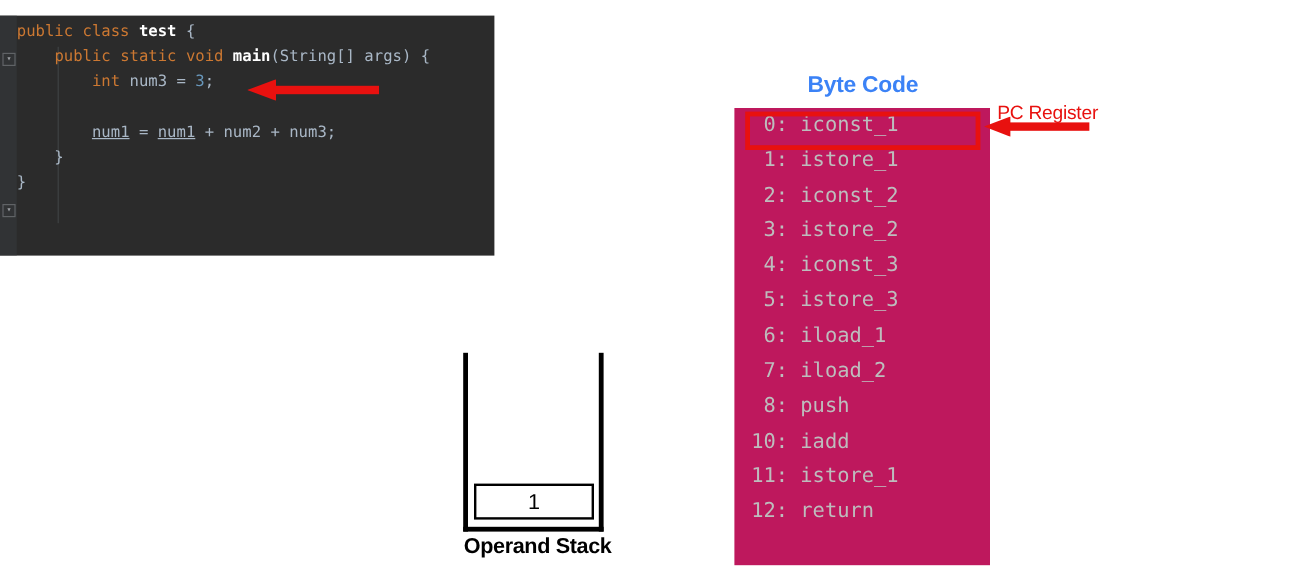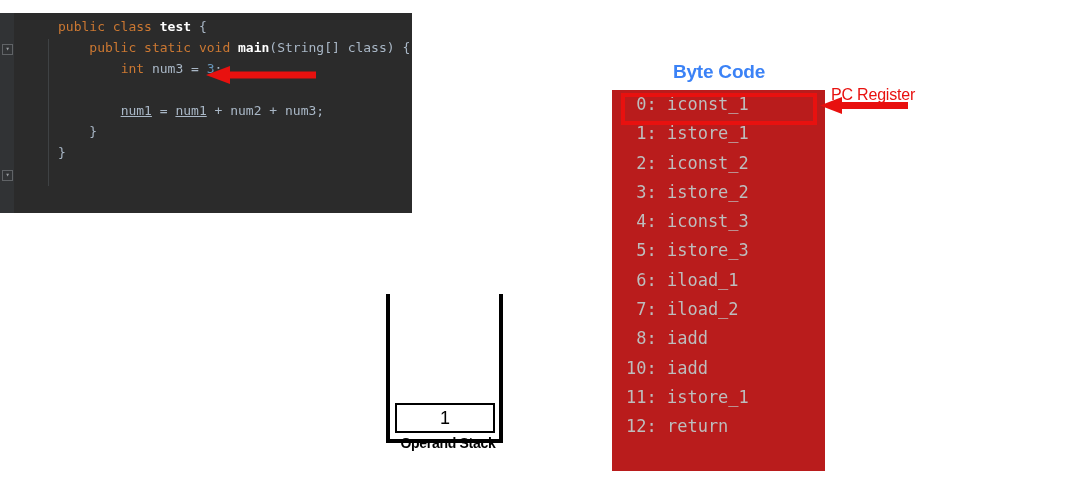--- a/index.html
+++ b/index.html
@@ -32,21 +32,21 @@
     line-height:8px;text-align:center;
     background:#313335;
   }
   .fold.f1{top:31px;}
   .fold.f2{top:157px;}
   #indent-guide{
     position:absolute;left:48px;top:26px;width:1px;height:147px;
     background:#3f4244;
   }
   #code-lines{position:absolute;left:14px;top:3px;right:0;}
-  .cl{white-space:pre;height:21px;color:#a9b7c6;margin-left:44px;}
+  .cl{white-space:pre;height:21px;color:#a9b7c6;}
   .kw{color:#cc7832;}
   .fn{color:#ffffff;font-weight:bold;}
   .num{color:#6897bb;}
   .id{color:#a9b7c6;}
   .u{text-decoration:underline;}
   .pn{color:#a9b7c6;}
 
   
   #code-arrow{position:absolute;left:206px;top:66px;width:110px;height:18px;}
 
@@ -59,34 +59,34 @@
   }
   #stack-cell{
     position:absolute;left:9px;top:109px;width:100px;height:30px;
     border:2px solid #000;box-sizing:border-box;
     background:#fff;
     display:flex;align-items:center;justify-content:center;
     font-family:"Liberation Sans",sans-serif;
     font-size:18px;color:#000;
   }
   #operand-stack-label{
-    position:absolute;left:-24px;top:141px;width:172px;
-    text-align:center;font-size:14px;font-weight:bold;color:#000;
+    position:absolute;left:-24px;top:151px;width:172px;
+    text-align:center;font-size:18px;font-weight:bold;color:#000;
     letter-spacing:-0.3px;
   }
 
   
   #bytecode-title{
     position:absolute;left:613px;top:61px;width:212px;
     text-align:center;font-size:19px;font-weight:bold;color:#3b82f6;
     letter-spacing:-0.2px;
   }
   #bytecode-panel{
     position:absolute;left:612px;top:90px;width:213px;height:381px;
-    background:#b91c1c;
+    background:#be185d;
     font-family:"DejaVu Sans Mono","Liberation Mono",monospace;
     font-size:17px;
     color:#bdbdbd;
     overflow:hidden;
   }
   .bc-row{
     height:29.3px;line-height:29.3px;white-space:pre;
     padding-left:14px;
   }
   #pc-highlight{
@@ -116,21 +116,21 @@
 <div class="stage">
 
   <div id="code-editor">
     <div id="code-gutter">
       <div class="fold f1">▾</div>
       <div class="fold f2">▾</div>
     </div>
     <div id="indent-guide"></div>
     <div id="code-lines">
         <div class="cl"><span class="kw">public </span><span class="kw">class </span><span class="fn">test</span><span class="pn"> {</span></div>
-        <div class="cl"><span class="pn">    </span><span class="kw">public </span><span class="kw">static </span><span class="kw">void </span><span class="fn">main</span><span class="pn">(</span><span class="id">String[] class</span><span class="pn">) {</span></div>
+        <div class="cl"><span class="pn">    </span><span class="kw">public </span><span class="kw">static </span><span class="kw">void </span><span class="fn">main</span><span class="pn">(</span><span class="id">String[] args</span><span class="pn">) {</span></div>
         <div class="cl"><span class="pn">        </span><span class="kw">int </span><span class="id">num3</span><span class="pn"> = </span><span class="num">3</span><span class="pn">;</span></div>
         <div class="cl">&nbsp;</div>
         <div class="cl"><span class="pn">        </span><span class="id u">num1</span><span class="pn"> = </span><span class="id u">num1</span><span class="pn"> + </span><span class="id">num2</span><span class="pn"> + </span><span class="id">num3</span><span class="pn">;</span></div>
         <div class="cl"><span class="pn">    }</span></div>
         <div class="cl"><span class="pn">}</span></div>
       </div>
   </div>
 
   <svg id="code-arrow" viewBox="0 0 110 18">
     <polygon points="0,9 24,0 24,18" fill="#e8110f"></polygon>
@@ -148,21 +148,21 @@
   <div id="bytecode-panel">
     <div id="bytecode-rows">
         <div class="bc-row"> 0: iconst_1</div>
         <div class="bc-row"> 1: istore_1</div>
         <div class="bc-row"> 2: iconst_2</div>
         <div class="bc-row"> 3: istore_2</div>
         <div class="bc-row"> 4: iconst_3</div>
         <div class="bc-row"> 5: istore_3</div>
         <div class="bc-row"> 6: iload_1</div>
         <div class="bc-row"> 7: iload_2</div>
-        <div class="bc-row"> 8: iadd</div>
+        <div class="bc-row"> 8: push</div>
         <div class="bc-row">10: iadd</div>
         <div class="bc-row">11: istore_1</div>
         <div class="bc-row">12: return</div>
       </div>
     <div id="pc-highlight" style="top: 3px; border-color: rgb(232, 17, 15);"></div>
   </div>
 
   <div id="pc-register-label">PC Register</div>
   <svg id="pc-arrow" viewBox="0 0 88 17">
     <polygon points="0,8.5 22,0 22,17" fill="#e8110f"></polygon>

